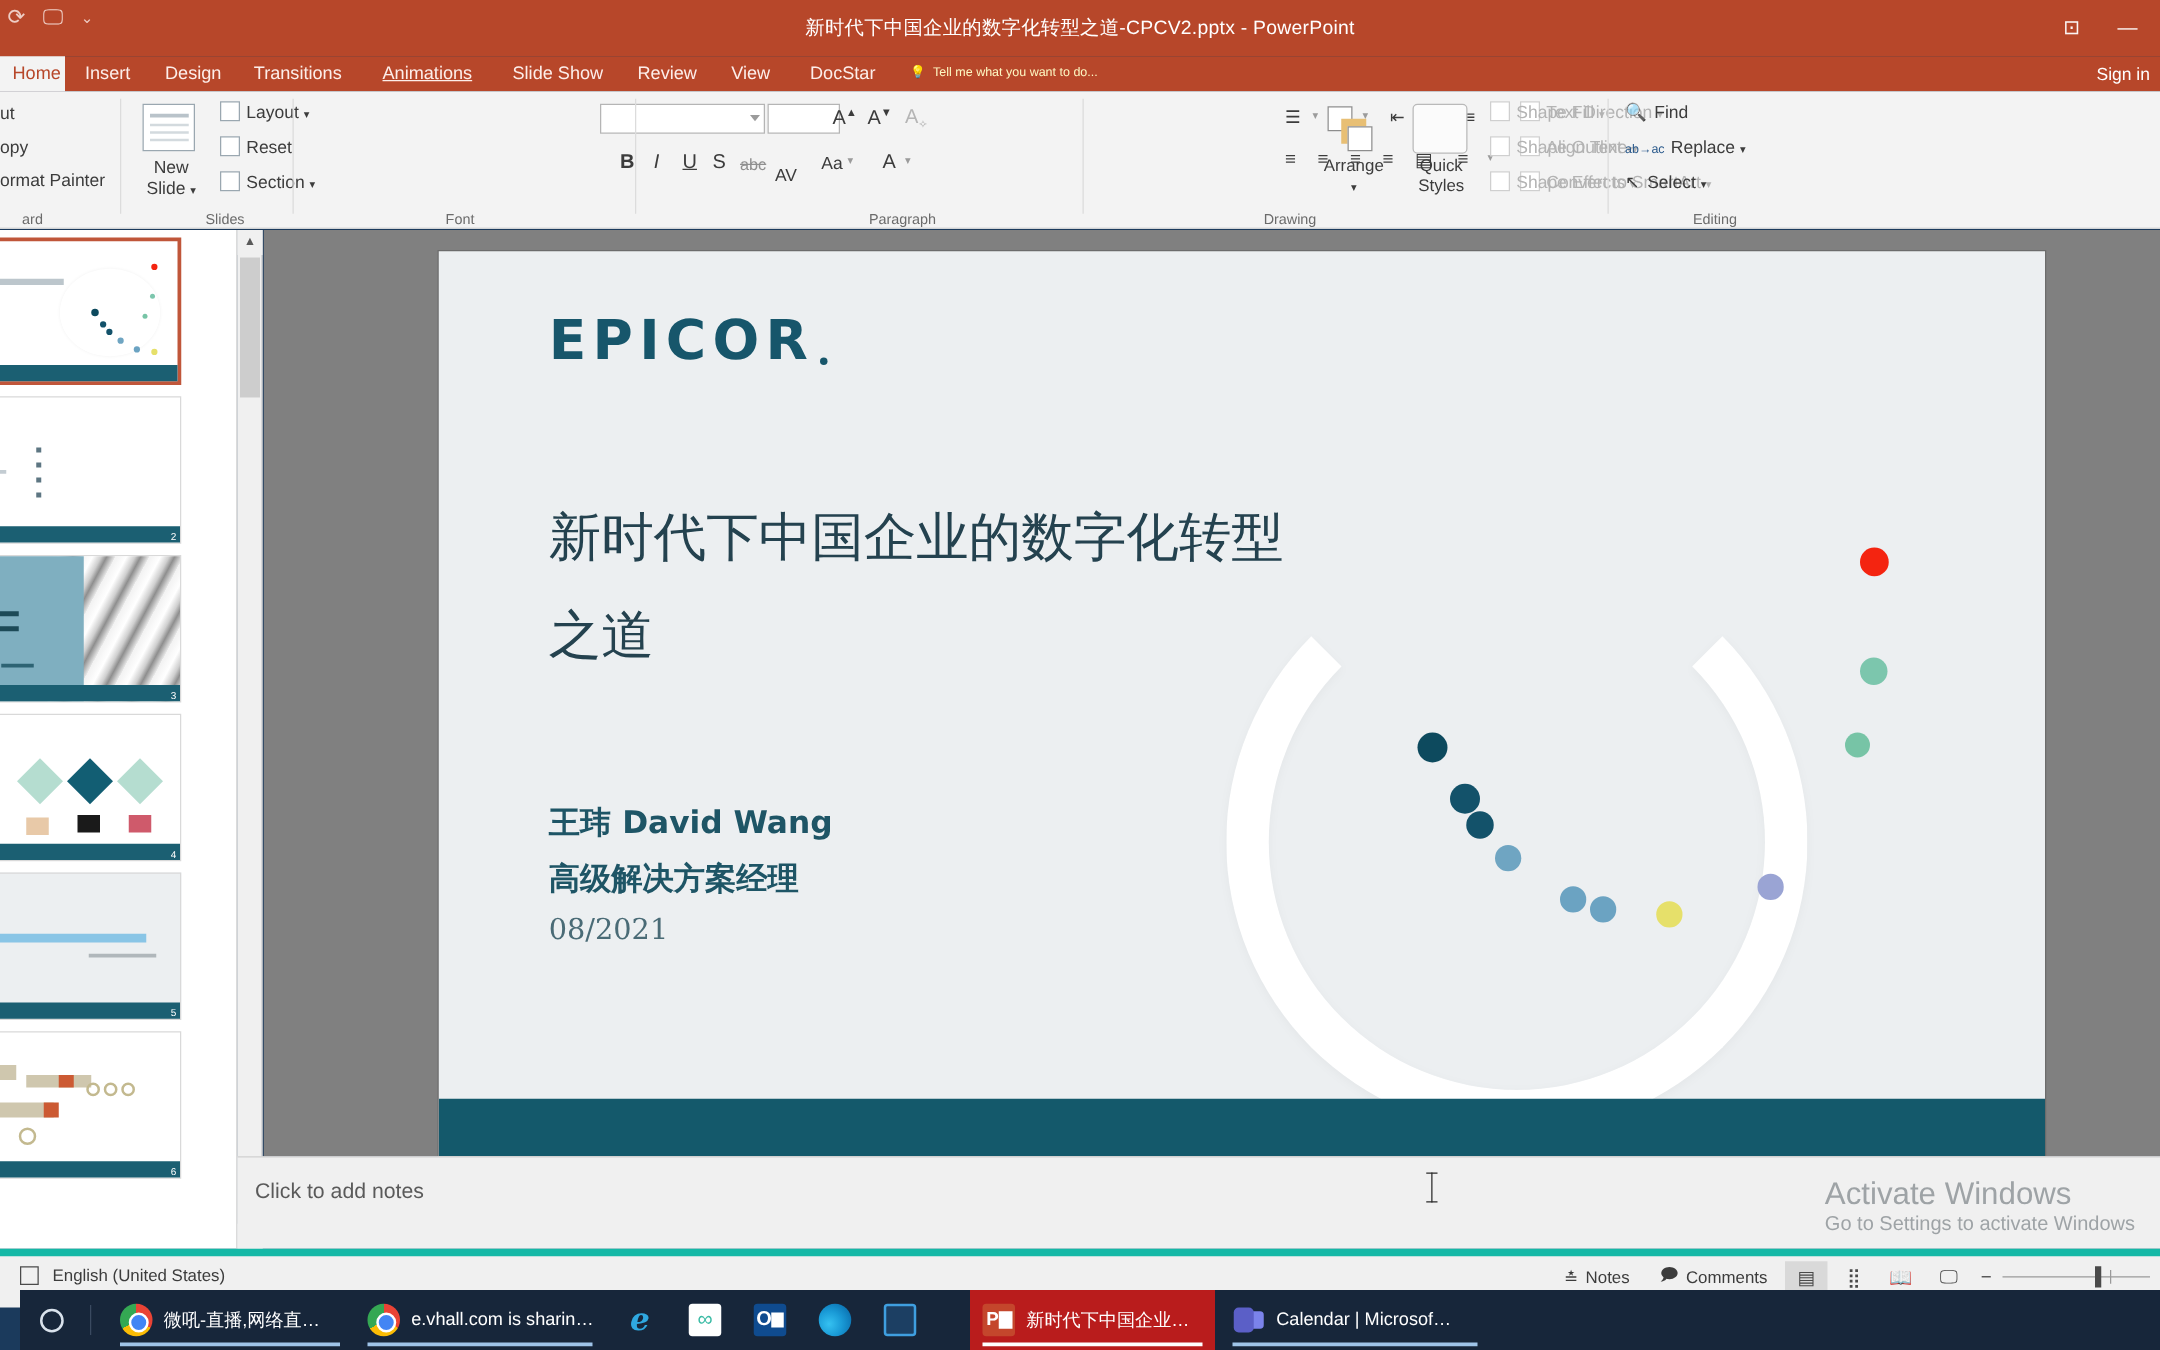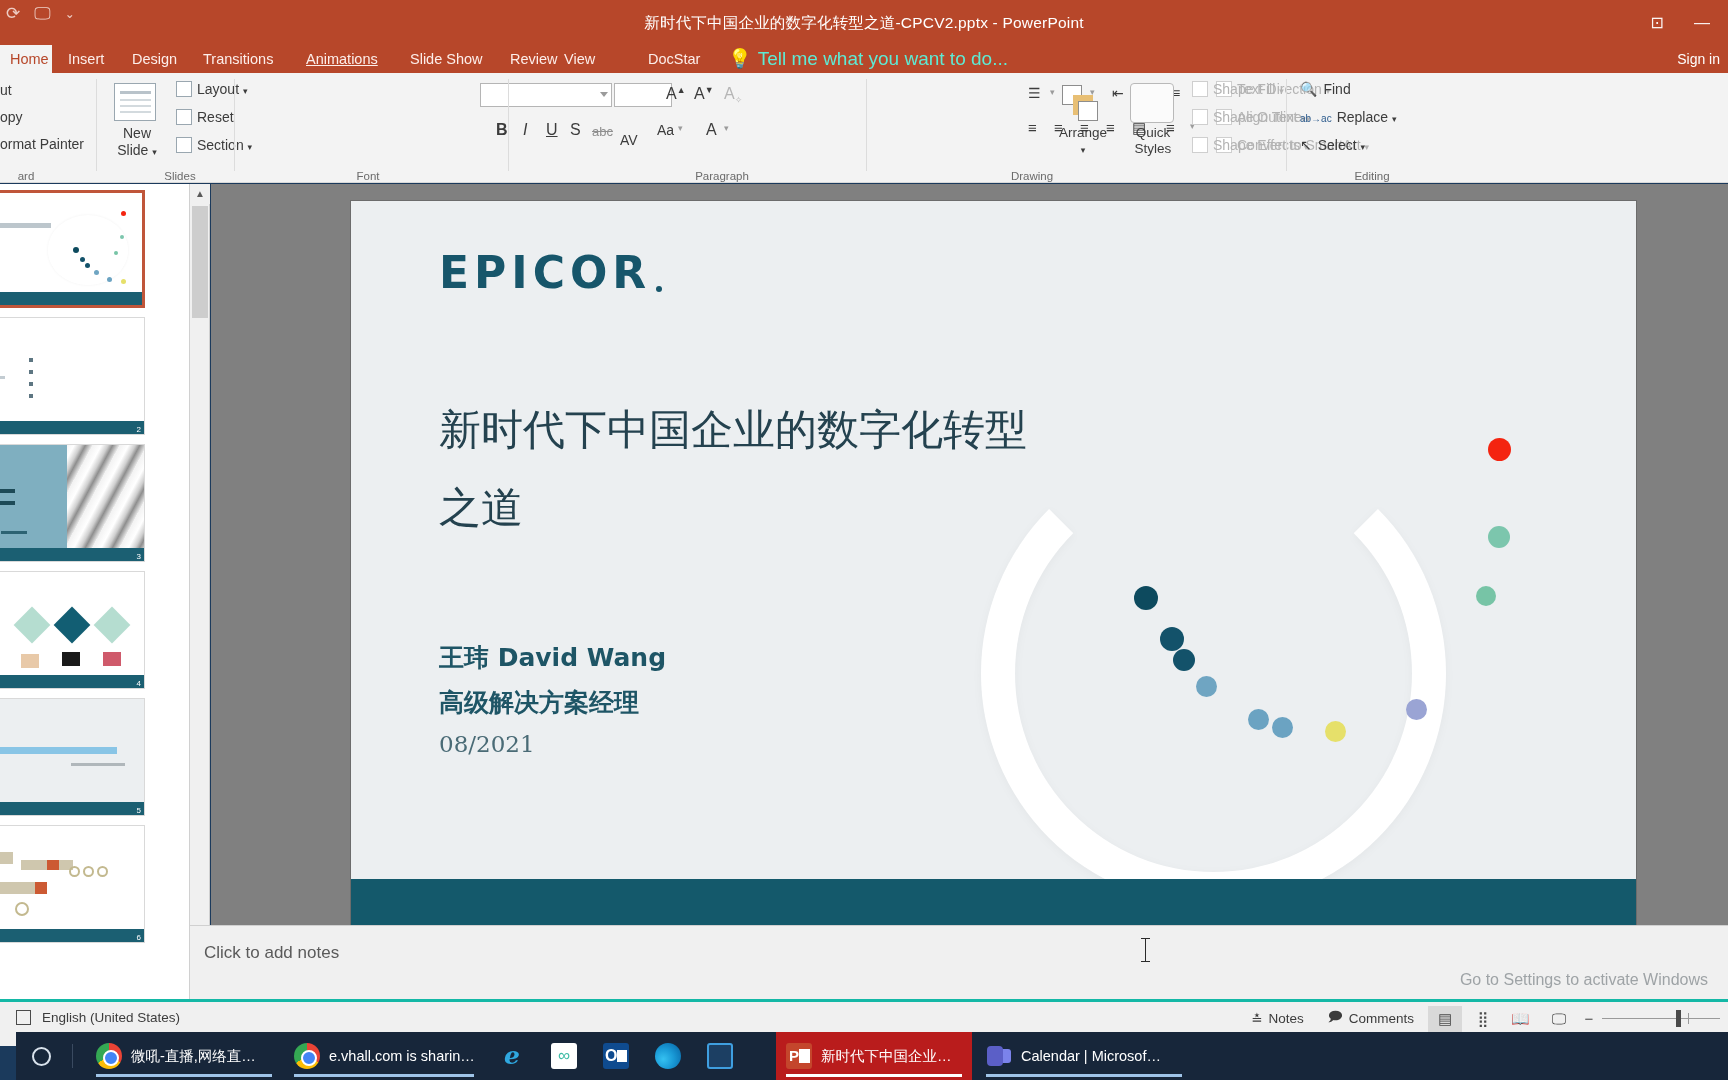--- a/index.html
+++ b/index.html
@@ -29,21 +29,21 @@
   
   #ribbon-tabs {
     position: absolute; left: 0; top: 45px; width: 1728px; height: 28px;
     background: #b7472a;
   }
   .rtab {
     position: absolute; top: 0; height: 28px; line-height: 28px;
     font-size: 14.5px; color: #fdeeea; padding: 0 10px; white-space: nowrap;
   }
   .rtab.active { background: #f3f3f3; color: #b7472a; font-weight: normal; }
-  #tellme { position: absolute; top: 0; height: 28px; line-height: 28px; font-size: 19px; color: #5eead4; white-space: nowrap; }
+  #tellme { position: absolute; top: 0; height: 28px; line-height: 28px; font-size: 10px; color: #fef9c3; white-space: nowrap; }
   #signin { position: absolute; right: 8px; top: 0; height: 28px; line-height: 28px; font-size: 14px; color: #ffffff; }
 
   
   #ribbon {
     position: absolute; left: 0; top: 73px; width: 1728px; height: 110px;
     background: #f3f3f3; border-bottom: 1px solid #d8d8d8;
   }
   .grp { position: absolute; top: 0; height: 110px; }
   .grp-label {
     position: absolute; bottom: 1px; width: 100%; text-align: center;
@@ -212,21 +212,21 @@
   #notes-caret::after { bottom: 0; }
 
   
   #activate-wm { position: absolute; right: 20px; bottom: 10px; text-align: left; color: #9ea3a6; pointer-events: none; }
   #wm-title { font-size: 25px; line-height: 32px; }
   #wm-sub { font-size: 16px; }
 
   
   #statusbar {
     position: absolute; left: 0; top: 999px; width: 1728px; height: 47px;
-    background: #f0f0f0; border-top: 3px solid #14b8a6;
+    background: #f0f0f0; border-top: 6px solid #14b8a6;
   }
   #status-lang { position: absolute; left: 42px; top: 8px; font-size: 13.5px; color: #3c3c3c; }
   #lang-ico { position: absolute; left: 16px; top: 8px; width: 15px; height: 15px; border: 1.4px solid #4a4a4a; }
   #status-right { position: absolute; right: 8px; top: 0; height: 33px; display: flex; align-items: center; gap: 4px; }
   .sr-item { font-size: 13.5px; color: #3c3c3c; display: flex; align-items: center; gap: 6px; padding: 0 10px; }
   .viewbtn { width: 34px; height: 26px; display: flex; align-items: center; justify-content: center; font-size: 15px; color: #4a4a4a; }
   .viewbtn.on { background: #d9d9d9; }
   #zoom-minus, #zoom-plus { font-size: 15px; color: #4a4a4a; width: 18px; text-align: center; }
   #zoom-track { position: relative; width: 118px; height: 1px; background: #9a9a9a; }
   #zoom-handle { position: absolute; left: 74px; top: -8px; width: 5px; height: 17px; background: #4a4a4a; }
@@ -299,21 +299,21 @@
 </div>
 
 <div id="ribbon-tabs">
   <div class="rtab active" style="left:0px;width:52px;text-align:center;">Home</div>
   <div class="rtab" style="left:58px;text-align:center;">Insert</div>
   <div class="rtab" style="left:122px;">Design</div>
   <div class="rtab" style="left:193px;">Transitions</div>
   <div class="rtab" style="left:296px;text-decoration:underline;">Animations</div>
   <div class="rtab" style="left:400px;">Slide Show</div>
   <div class="rtab" style="left:500px;">Review</div>
-  <div class="rtab" style="left:554px;text-align:right;">View</div>
+  <div class="rtab" style="left:575px;text-align:right;">View</div>
   <div class="rtab" style="left:638px;">DocStar</div>
   <div id="tellme" style="left:728px;">
     <span style="margin-right:6px;">💡</span><span>Tell me what you want to do...</span>
   </div>
   <div id="signin">Sign in</div>
 </div>
 
 <div id="ribbon">
 
   <div class="grp" style="left:-44px;width:140px;">
@@ -558,20 +558,21 @@
     <div id="author-date">08/2021</div>
 
     <div id="slide-bottombar"></div>
   </div>
 </div>
 
 <div id="notespane">
   <div id="notes-placeholder">Click to add notes</div>
   <div id="notes-caret"></div>
   <div id="activate-wm">
+    <div id="wm-title">Activate Windows</div>
     <div id="wm-sub">Go to Settings to activate Windows</div>
   </div>
 </div>
 
 <div id="statusbar">
   <div id="lang-ico"></div>
   <div id="status-lang">English (United States)</div>
   <div id="status-right">
     <div class="sr-item">
       <span>≛</span>

